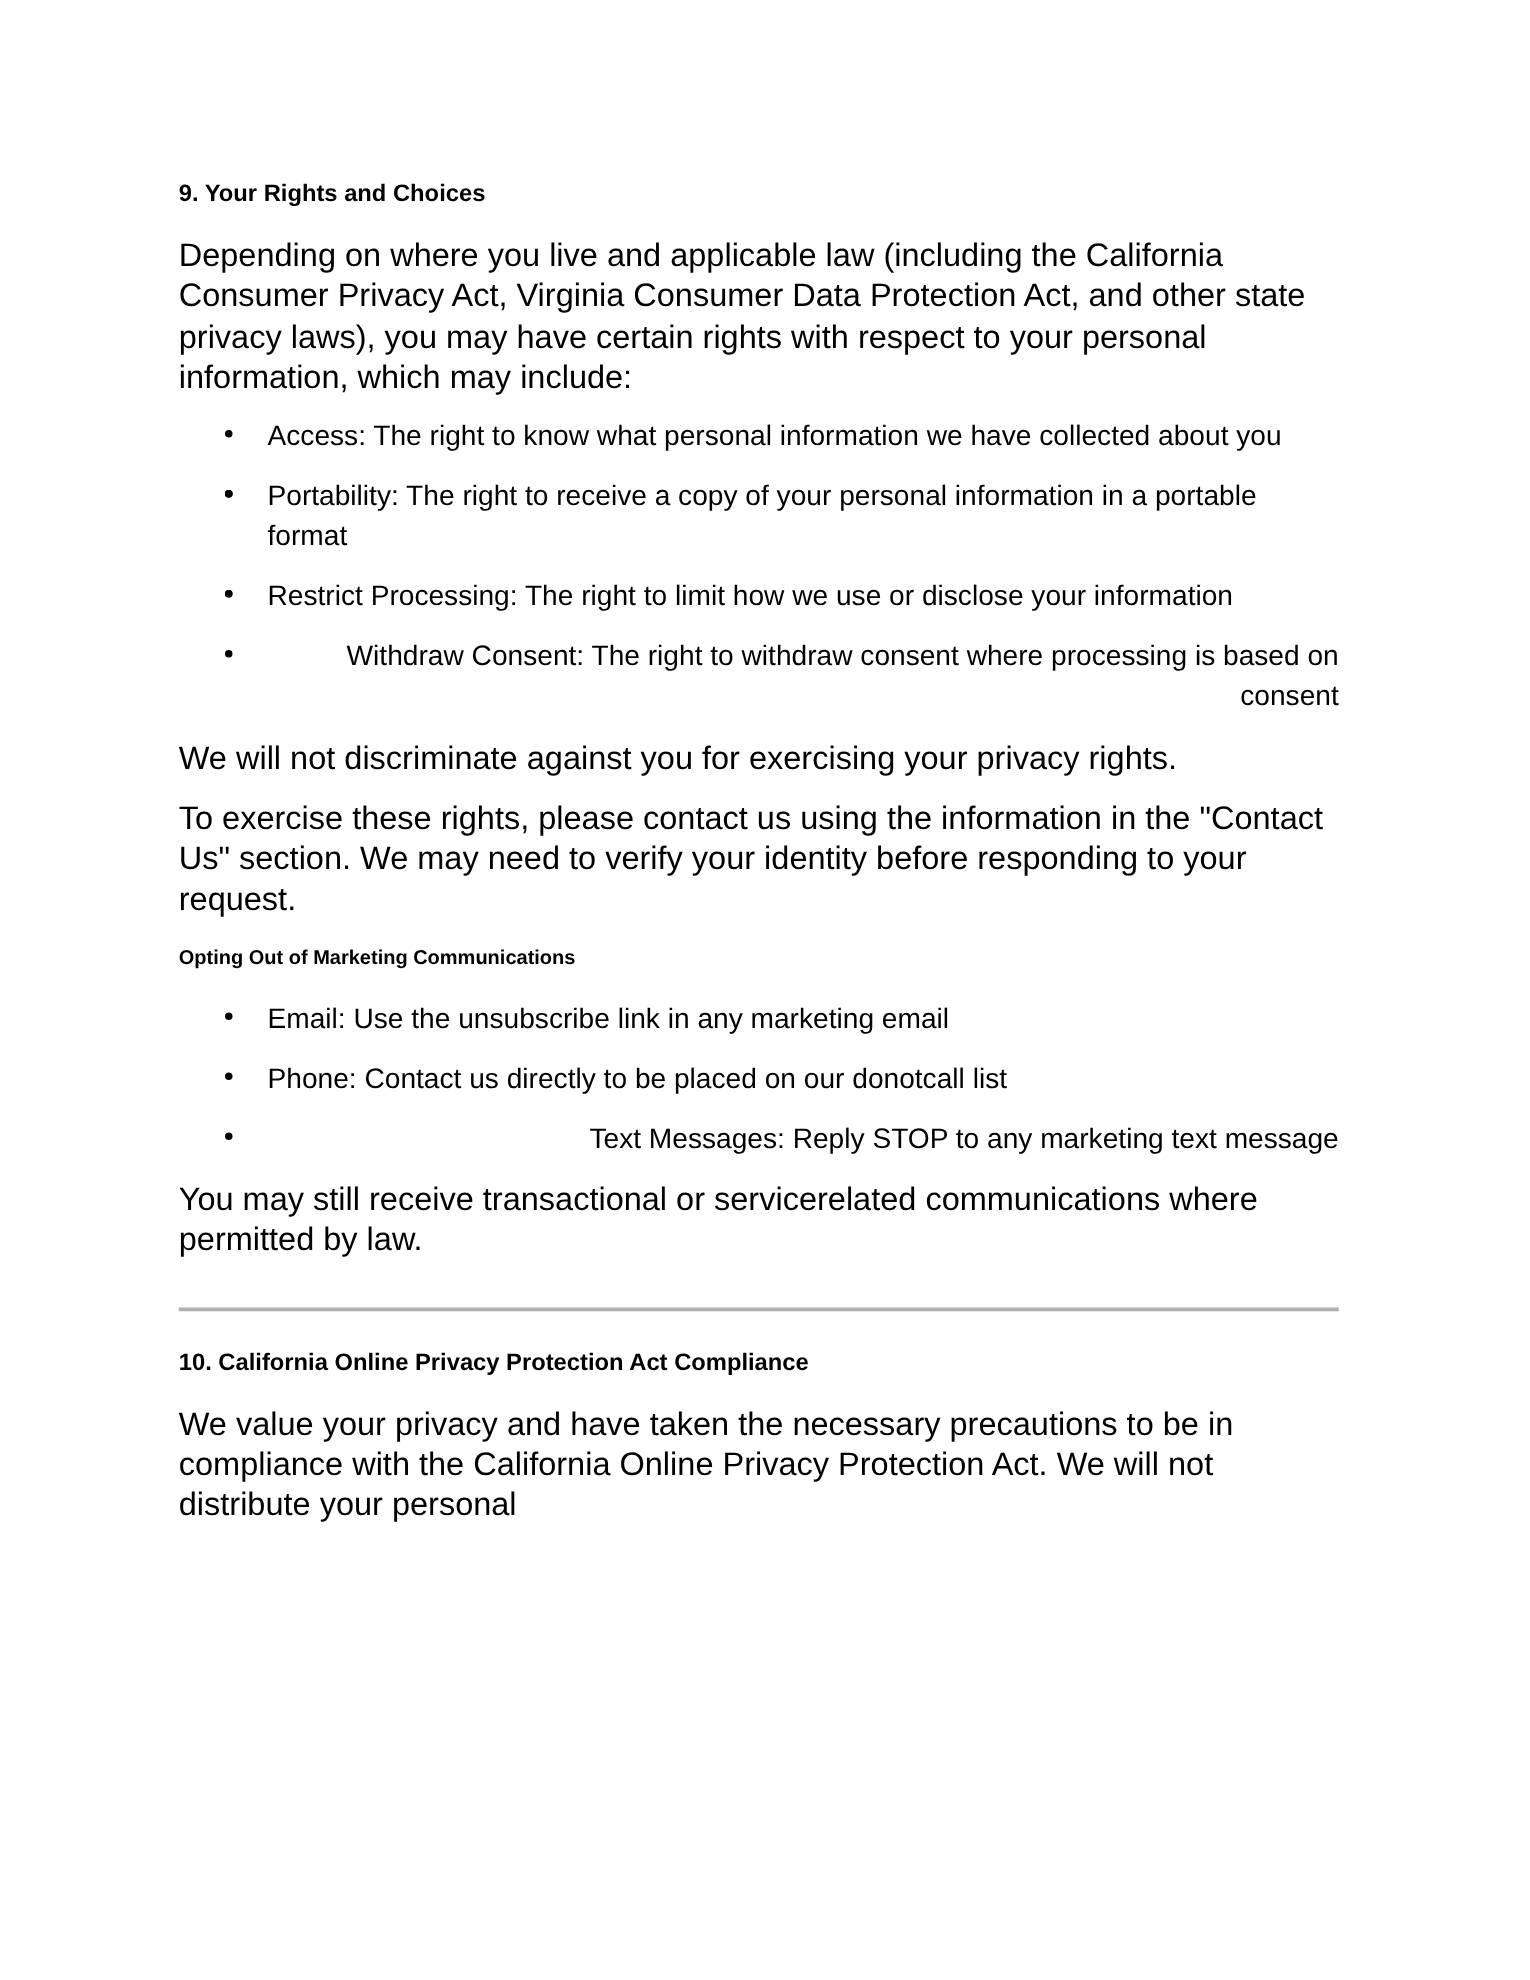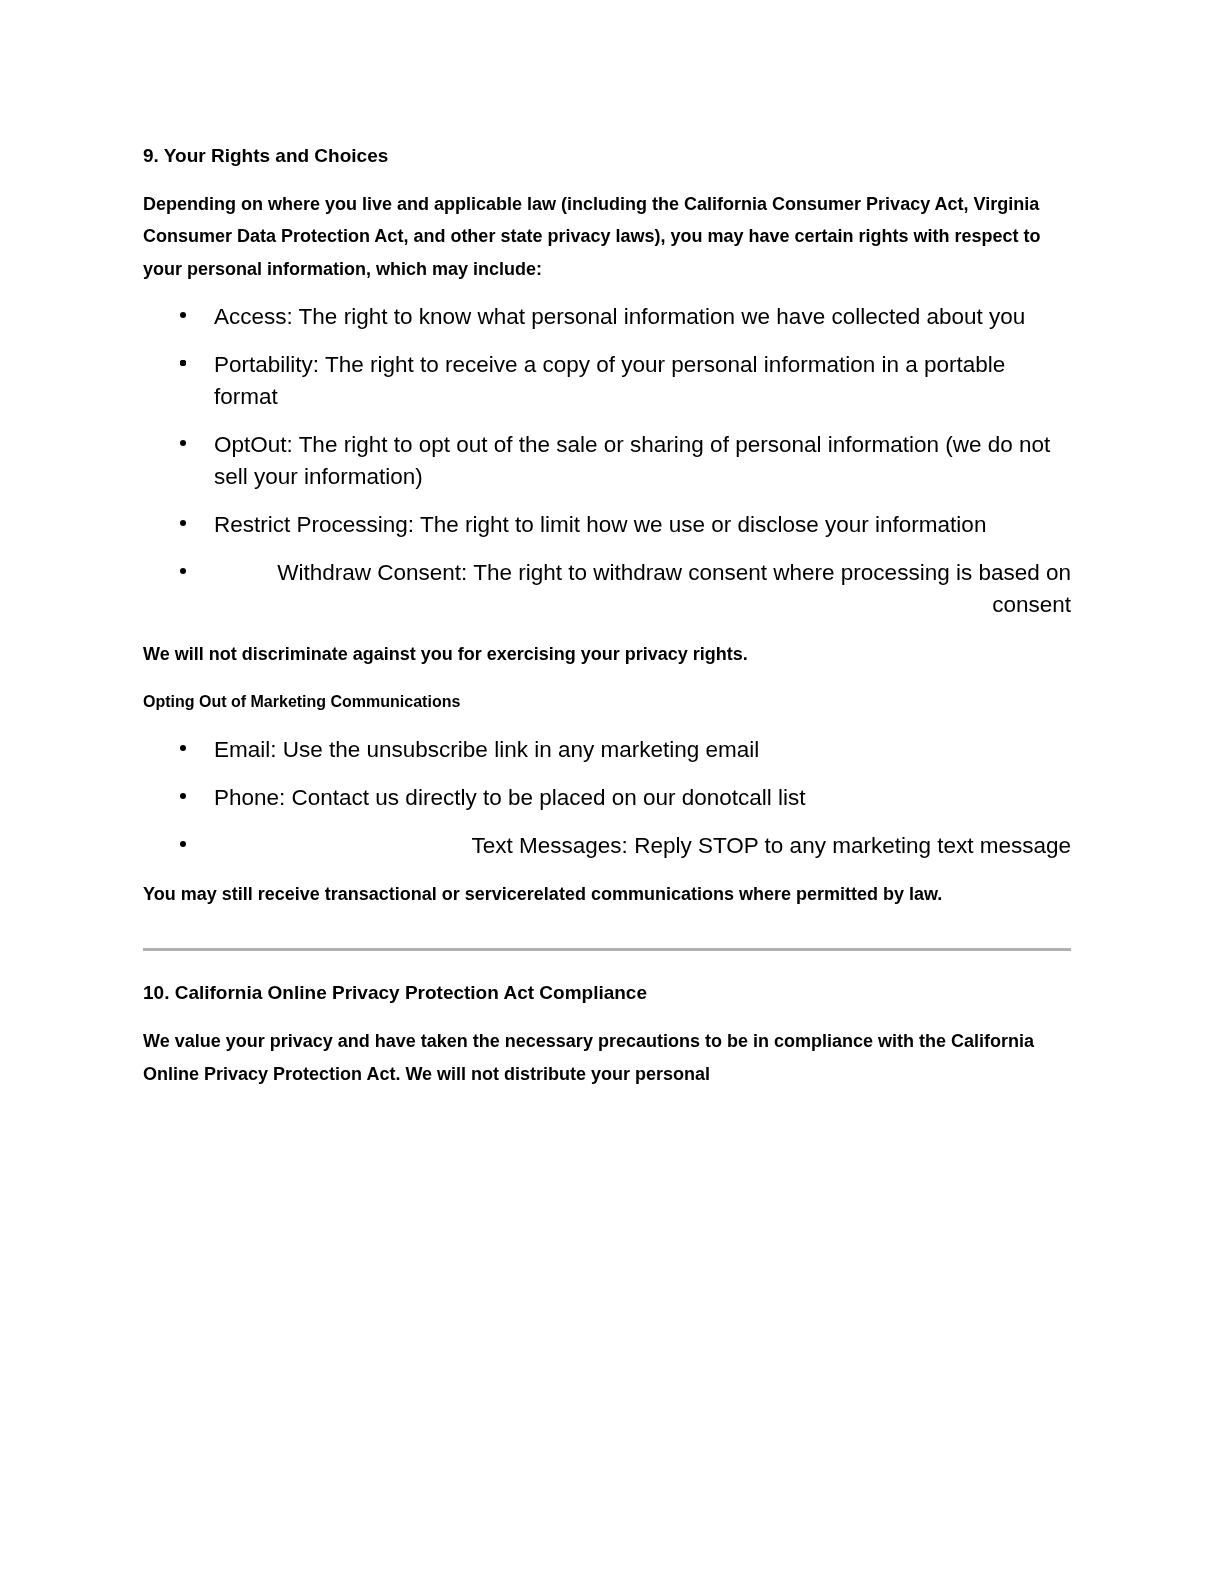--- a/index.html
+++ b/index.html
@@ -21,24 +21,23 @@
       top: 140px;
       width: 928px;
     }
     .heading {
       font-weight: bold;
       font-size: 19px;
       line-height: 32px;
       margin: 0 0 16px 0;
     }
     .para {
-      font-size: 18px;
+      font-size: 26px;
       line-height: 32.3px;
       margin: 0 0 16px 0;
-      font-weight: bold;
     }
     .list {
       list-style: none;
       margin: 0 0 16px 0;
       padding: 0;
     }
     .list-item {
       position: relative;
       padding-left: 71px;
       font-size: 22.5px;
@@ -87,33 +86,33 @@
       </li>
       <li class="list-item">
         <span class="bullet"></span>
       </li>
       <li class="list-item">
         <span class="bullet"></span>
         <span>Portability: The right to receive a copy of your personal information in a portable format</span>
       </li>
       <li class="list-item">
         <span class="bullet"></span>
-        <span>OptOut: The right to opt out of the sale or sharing of personal information (we do not sell your information)</span>
       </li>
       <li class="list-item">
         <span class="bullet"></span>
         <span>Restrict Processing: The right to limit how we use or disclose your information</span>
       </li>
       <li class="list-item">
         <span class="bullet"></span>
         <span>Withdraw Consent: The right to withdraw consent where processing is based on consent</span>
       </li>
     </ul>
 
     <p class="para">We will not discriminate against you for exercising your privacy rights.</p>
+    <p class="para">To exercise these rights, please contact us using the information in the "Contact Us" section. We may need to verify your identity before responding to your request.</p>
 
     <h3 class="subheading">Opting Out of Marketing Communications</h3>
 
     <ul class="list">
       <li class="list-item">
         <span class="bullet"></span>
         <span>Email: Use the unsubscribe link in any marketing email</span>
       </li>
       <li class="list-item">
         <span class="bullet"></span>

